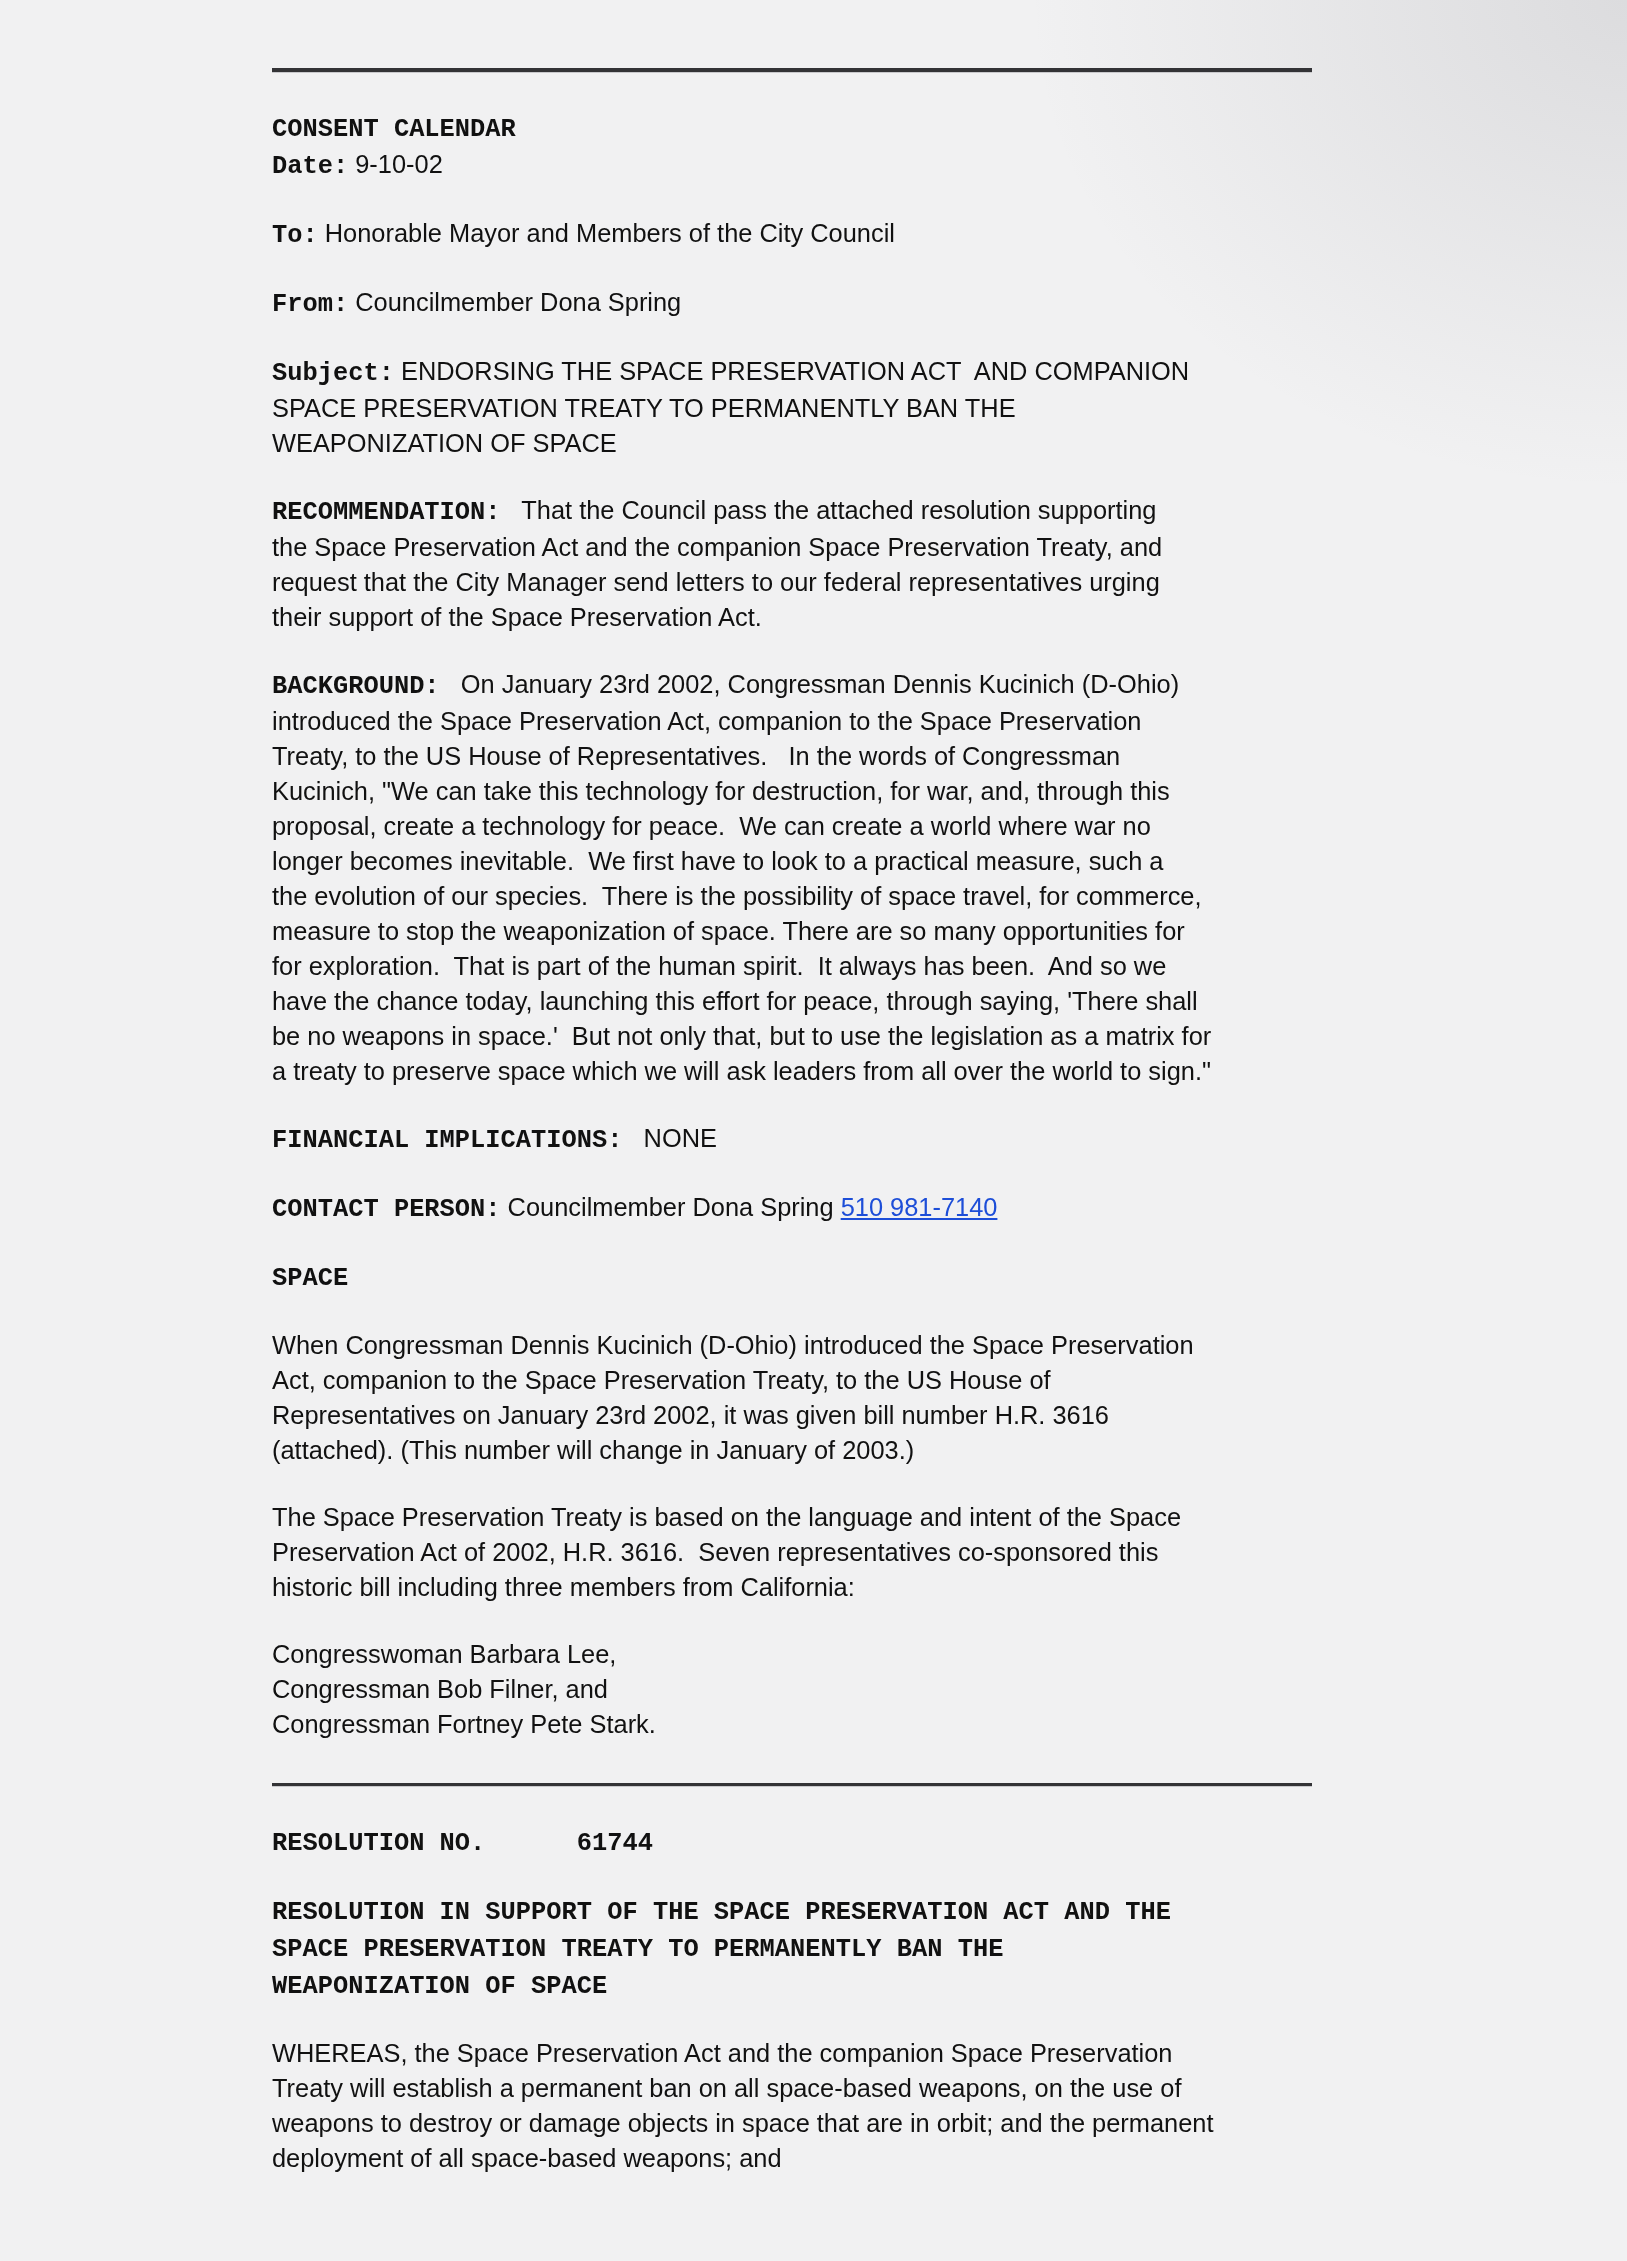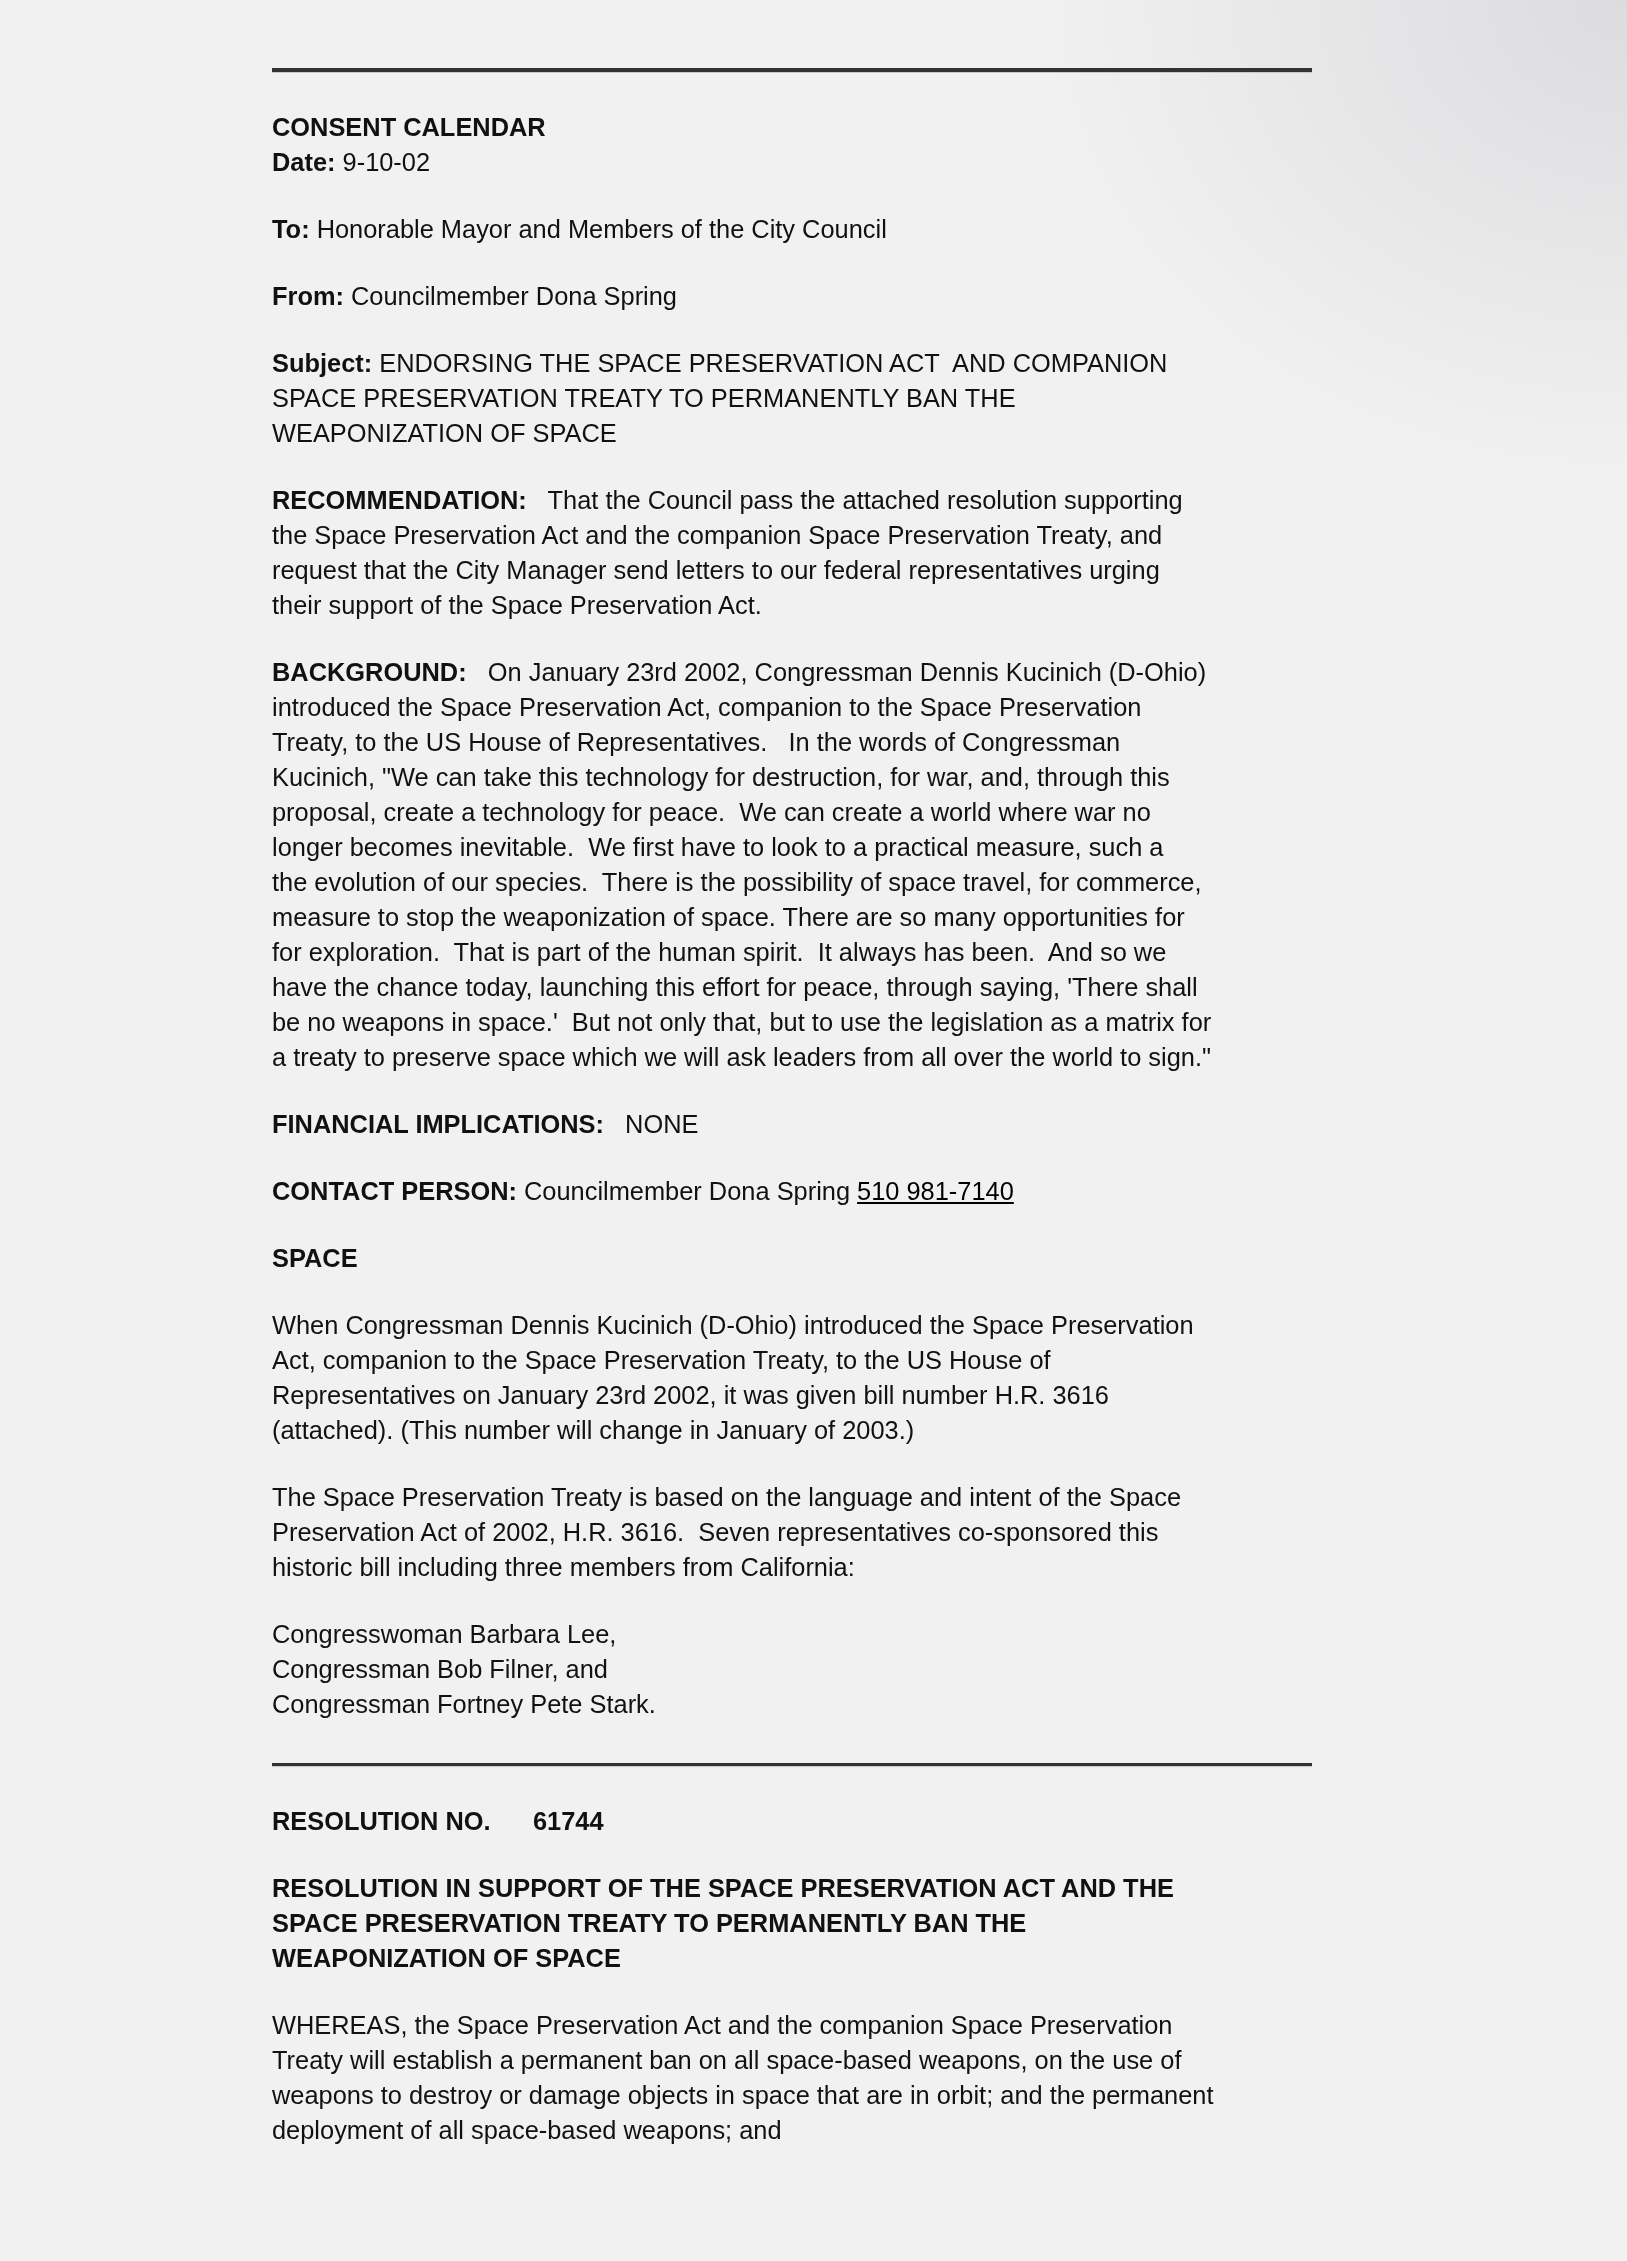--- a/index.html
+++ b/index.html
@@ -27,23 +27,23 @@
     background: #333336;
     border-bottom: 1.8px solid #c9c9cc;
     margin: 0 0 37px 0;
     width: 1040px;
   }
   .rule.second {
     margin-top: 41px;
   }
   .p { margin: 0 0 32px 0; }
   .ln { white-space: pre; }
-  b { font-weight: bold; }
+  b { font-weight: bold; font-family: Liberation Mono, monospace; }
   a.phone {
-    color: #000000;
+    color: #1d4ed8;
     text-decoration: underline;
     cursor: pointer;
   }
 </style>
 </head>
 <body>
 
 <div class="page">
 
   <hr class="rule">

